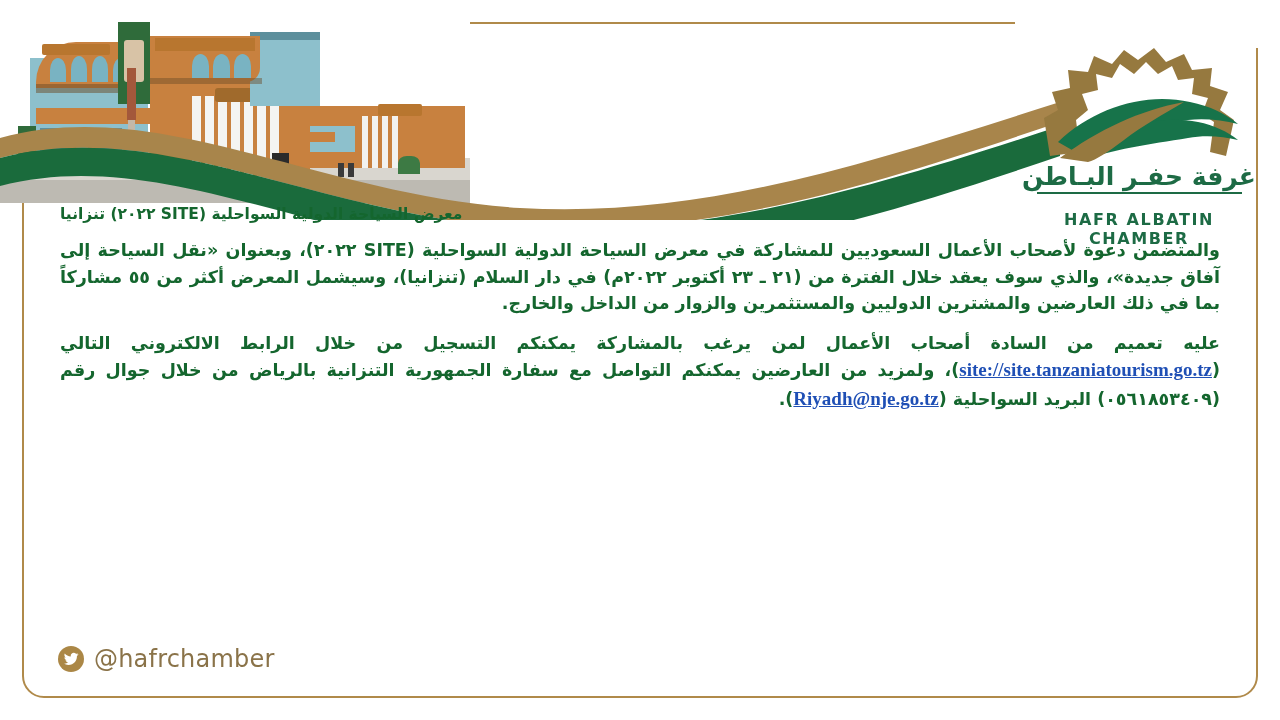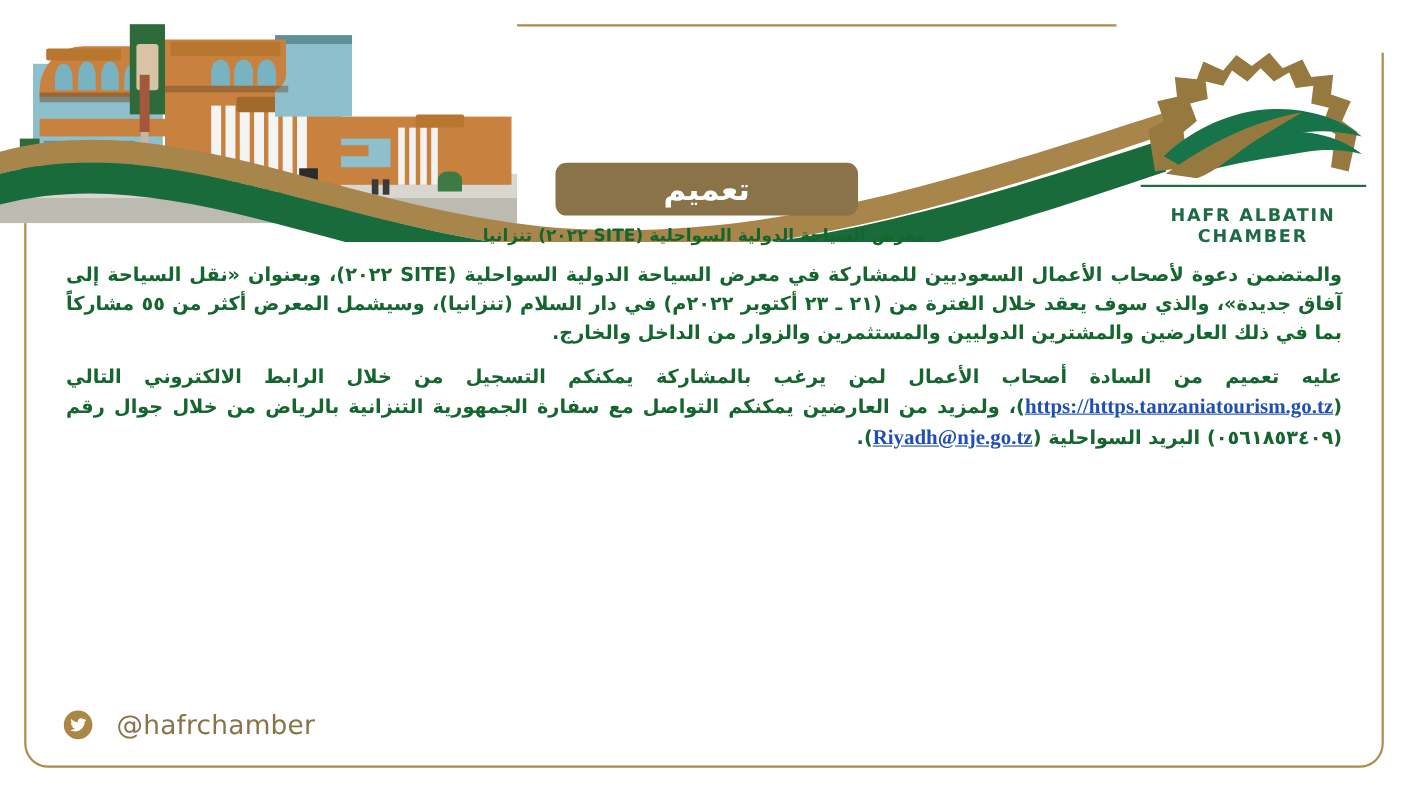--- a/index.html
+++ b/index.html
@@ -71,36 +71,36 @@
   }
 
   
   #content {
     position:absolute; left:60px; top:205px; width:1160px;
     direction:rtl; text-align:justify; z-index:9;
     color:#14662e; font-weight:bold;
     font-family:"DejaVu Sans", "Liberation Sans", sans-serif;
   }
   #subtitle {
-    text-align:center; font-size:15.5px; color:#14662e; font-weight:bold;
+    text-align:left; font-size:15.5px; color:#14662e; font-weight:bold;
     margin-bottom:14px; direction:rtl;
   }
   .para {
     font-size:17.5px; line-height:1.52; margin-bottom:13px;
     text-align:justify; text-justify:inter-word; direction:rtl;
     color:#14662e;
   }
   .link { color:#1f4fb5; text-decoration:underline; font-weight:bold;
           font-family:"Liberation Serif", serif; font-size:19px;
           direction:ltr; unicode-bidi:embed; }
   .ltr { direction:ltr; unicode-bidi:embed; display:inline-block; }
 
   
   #twitter { position:absolute; left:58px; top:645px; z-index:9;
-             display:flex; align-items:center; gap:22px; }
+             display:flex; align-items:center; gap:10px; }
   #tw-icon { width:26px; height:26px; border-radius:50%; background:#ab8746;
              display:flex; align-items:center; justify-content:center; }
   #tw-handle { color:#8a7349; font-size:24px; font-weight:500;
                font-family:"DejaVu Sans", sans-serif; letter-spacing:0.2px; }
 </style>
 </head>
 <body>
 
 <div id="page">
 
@@ -187,38 +187,36 @@
                L82,30 L84,46 L68,50 L74,66 L62,76 L66,108 Z" fill="#96793f"></path>
 
       <path d="M44,98 C80,64 130,48 176,58 C196,62 212,70 224,80
                C208,76 190,74 174,76 C132,82 88,92 58,106 Z" fill="#17734a"></path>
       <path d="M60,112 C96,84 142,70 184,78 C200,81 214,88 224,96
                C208,92 190,91 174,94 C136,100 96,106 70,116 Z" fill="#17734a"></path>
 
       <path d="M46,114 C84,86 126,66 170,58 C150,70 128,82 110,96
                C94,108 82,116 74,118 Z" fill="#96793f"></path>
     </svg>
+    <div id="logo-ar">غرفة حفـر البـاطن</div>
     <div id="logo-rule"></div>
     <div id="logo-en">HAFR ALBATIN CHAMBER</div>
   </div>
 
-  <div id="badge">
-    <span id="badge-text">تعميم</span>
-  </div>
 
   <div id="content">
 
     <div id="subtitle">معرض السياحة الدولية السواحلية (SITE ٢٠٢٢) تنزانيا</div>
 
 
     <div class="para">والمتضمن دعوة لأصحاب الأعمال السعوديين للمشاركة في معرض السياحة الدولية السواحلية (SITE ٢٠٢٢)، وبعنوان «نقل السياحة إلى آفاق جديدة»، والذي سوف يعقد خلال الفترة من (٢١ ـ ٢٣ أكتوبر ٢٠٢٢م) في دار السلام (تنزانيا)، وسيشمل المعرض أكثر من ٥٥ مشاركاً بما في ذلك العارضين والمشترين الدوليين والمستثمرين والزوار من الداخل والخارج.</div>
 
     <div class="para">
       <span>عليه تعميم من السادة أصحاب الأعمال لمن يرغب بالمشاركة يمكنكم التسجيل من خلال الرابط الالكتروني التالي</span>
-      <span class="ltr">(<a class="link">https://https.tanzaniatourism.go.tz</a>)</span><span>، ولمزيد من العارضين يمكنكم التواصل مع سفارة الجمهورية التنزانية بالرياض من خلال جوال رقم</span>
+      <span class="ltr">(<a class="link">site://site.tanzaniatourism.go.tz</a>)</span><span>، ولمزيد من العارضين يمكنكم التواصل مع سفارة الجمهورية التنزانية بالرياض من خلال جوال رقم</span>
       (<span>٠٥٦١٨٥٣٤٠٩</span>)
       <span>البريد السواحلية</span>
       <span class="ltr">(<a class="link">Riyadh@nje.go.tz</a>)</span>.
     </div>
 
   </div>
 
   <div id="twitter">
     <span id="tw-icon">
       <svg width="16" height="16" viewBox="0 0 24 24" aria-hidden="true">

